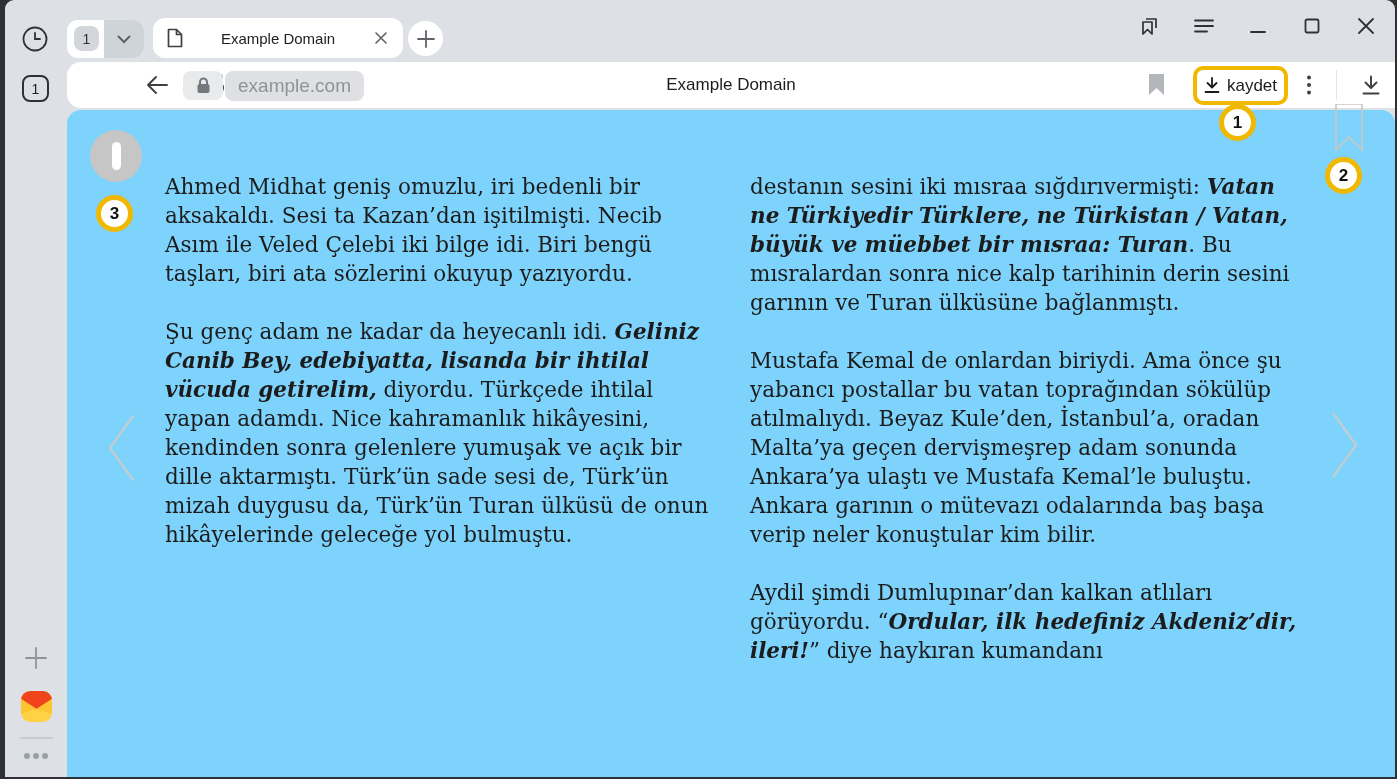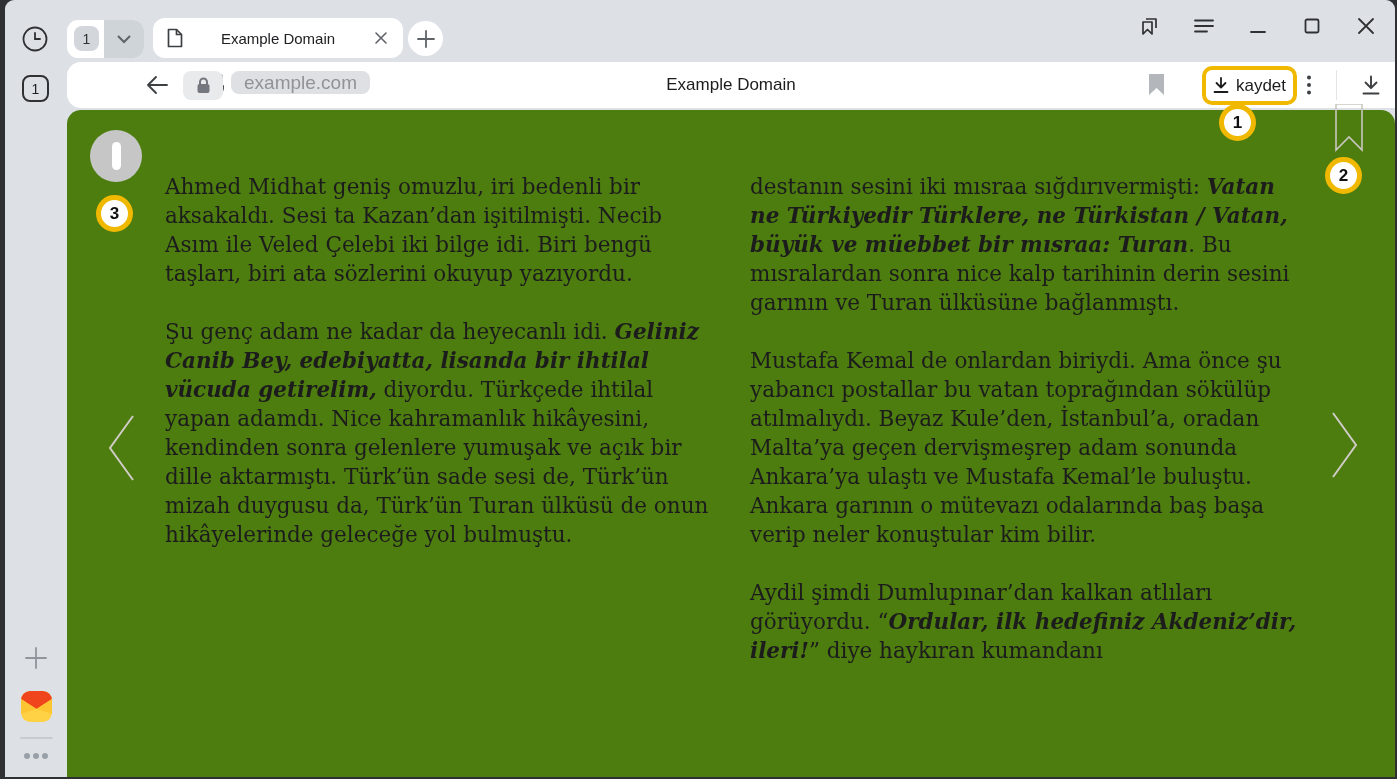--- a/index.html
+++ b/index.html
@@ -28,35 +28,35 @@
   .newtab-btn { left:403px; top:21px; width:35px; height:35px; background:#ffffff; border-radius:50%; }
 
   .win-controls { position:absolute; top:12px; right:18px; height:28px; display:flex; align-items:center; gap:32px; }
   .win-controls .icon-btn { position:static; width:22px; height:22px; }
 
   
   .toolbar { position:absolute; left:62px; top:62px; right:0; height:46px; background:#ffffff; border-radius:14px 0 0 14px; }
   .back-btn { left:78px; top:12px; width:24px; height:22px; }
   .reload-btn { left:132px; top:10px; width:27px; height:27px; }
   .lock-pill { position:absolute; left:116px; top:9px; width:40px; height:29px; background:#e9eaec; border-radius:8px; display:flex; align-items:center; justify-content:center; }
-  .domain-pill { position:absolute; left:164px; top:9px; height:23px; background:#dfe0e3; border-radius:8px; display:flex; align-items:center; padding:0 13px; }
+  .domain-pill { position:absolute; left:158px; top:9px; height:30px; background:#dfe0e3; border-radius:8px; display:flex; align-items:center; padding:0 13px; }
   .domain-text { font-size:19px; color:#8f9398; }
   .toolbar-title { position:absolute; left:400px; right:400px; top:0; height:46px; display:flex; align-items:center; justify-content:center; font-size:17px; color:#1c1c1c; }
   .bm-flag-btn { left:1080px; top:12px; width:18px; height:22px; }
-  .save-highlight { position:absolute; left:1126px; top:4px; width:95px; height:39px; border:4px solid #f1b800; border-radius:10px; display:flex; align-items:center; justify-content:center; gap:7px; cursor:pointer;margin-left:9px; }
+  .save-highlight { position:absolute; left:1126px; top:4px; width:95px; height:39px; border:4px solid #f1b800; border-radius:10px; display:flex; align-items:center; justify-content:center; gap:7px; cursor:pointer; }
   .save-label { font-size:17px; color:#1c1c1c; }
   .kebab-btn { left:1232px; top:11px; width:20px; height:24px; }
   .toolbar-divider { position:absolute; left:1269px; top:8px; width:1px; height:30px; background:#e3e4e6; }
   .download-btn { left:1292px; top:11px; width:24px; height:24px; }
 
   
   .ann { position:absolute; width:37px; height:37px; background:#ffffff; border:5px solid #f1b800; border-radius:50%; display:flex; align-items:center; justify-content:center; font-size:17px; font-weight:bold; color:#101010; z-index:30; }
 
   
-  .content { position:absolute; left:62px; top:110px; right:0; bottom:0; background:#4d7c0f; border-radius:14px 14px 0 0; }
+  .content { position:absolute; left:62px; top:110px; right:0; bottom:0; background:#7dd3fc; border-radius:14px 14px 0 0; }
   .listen-btn { position:absolute; left:23px; top:20px; width:52px; height:52px; background:#c6c6c6; border-radius:50%; display:flex; align-items:center; justify-content:center; cursor:pointer; }
   .listen-bar { width:9px; height:28px; background:#ffffff; border-radius:5px; }
   .pager { position:absolute; cursor:pointer; }
   .pager-left { left:38px; top:303px; }
   .pager-right { left:1262px; top:300px; }
   .ribbon-btn { position:absolute; left:1268px; top:-6px; cursor:pointer; }
 
   .article-col { position:absolute; top:62px; width:552px; font-family:"DejaVu Serif", serif; font-size:21.5px; line-height:29px; color:#1c1c1c; }
   .article-col p { margin:0 0 29px 0; }
   .article-col .bi { font-weight:bold; font-style:italic; }

